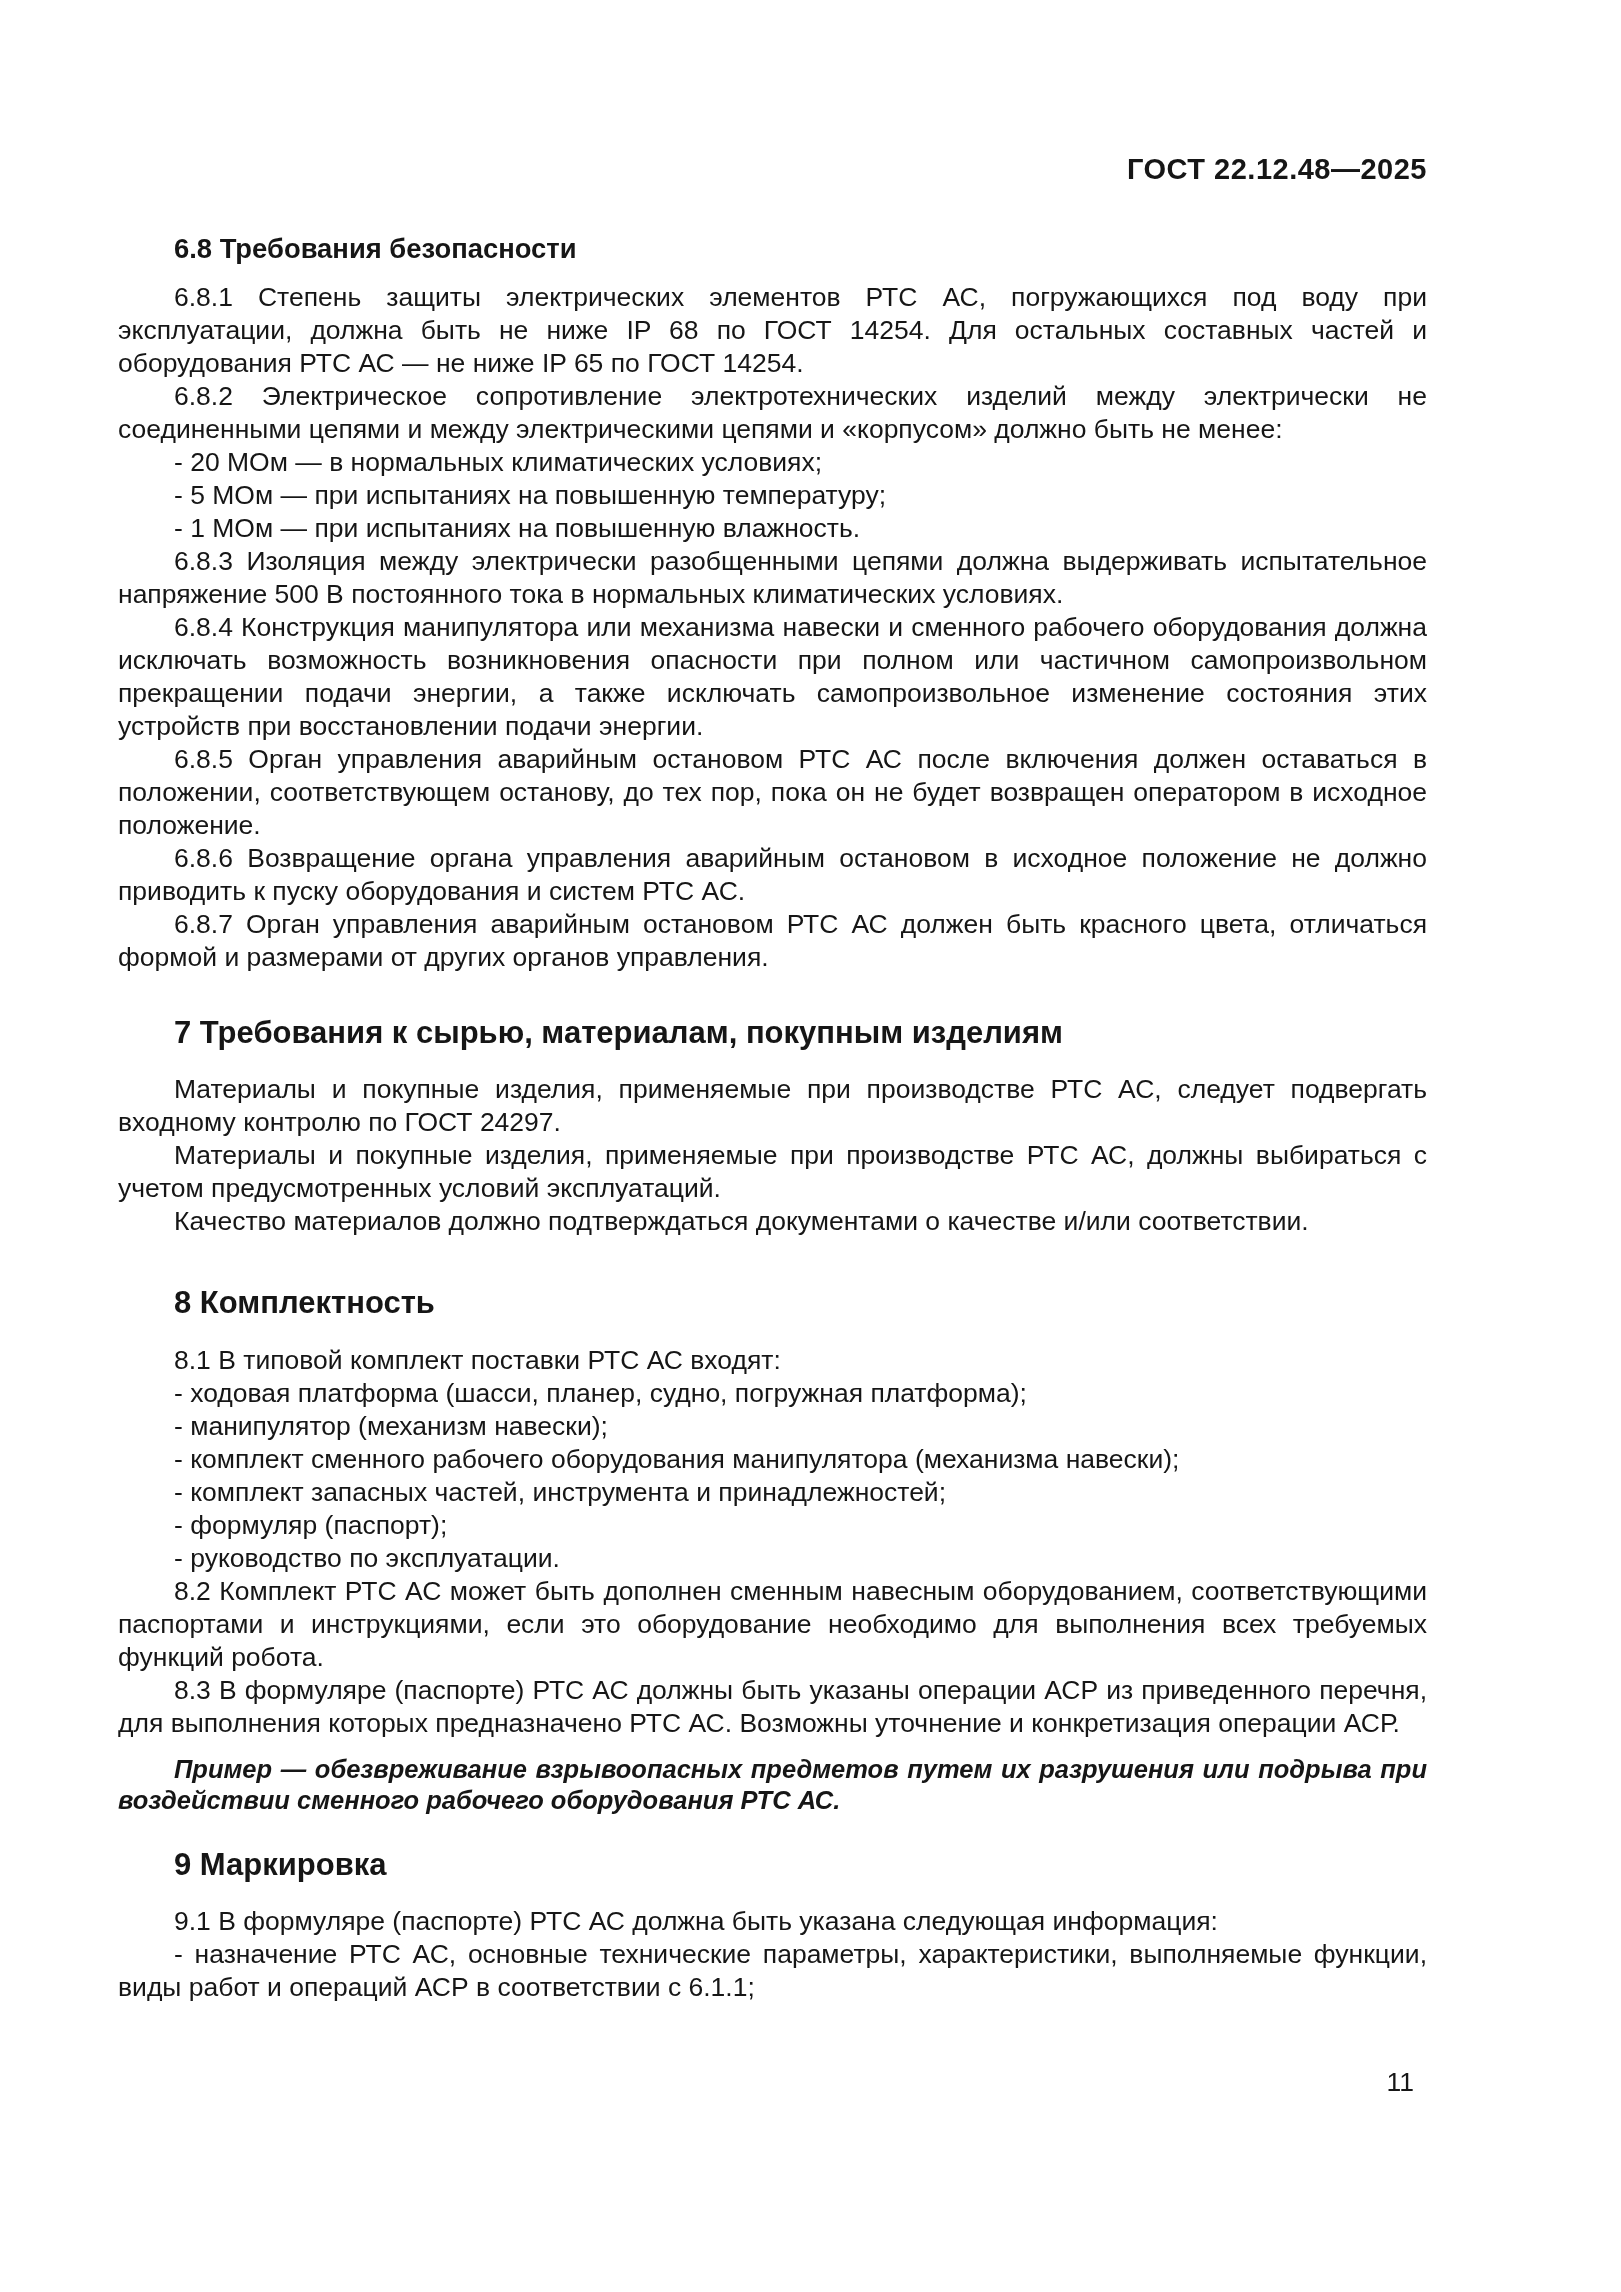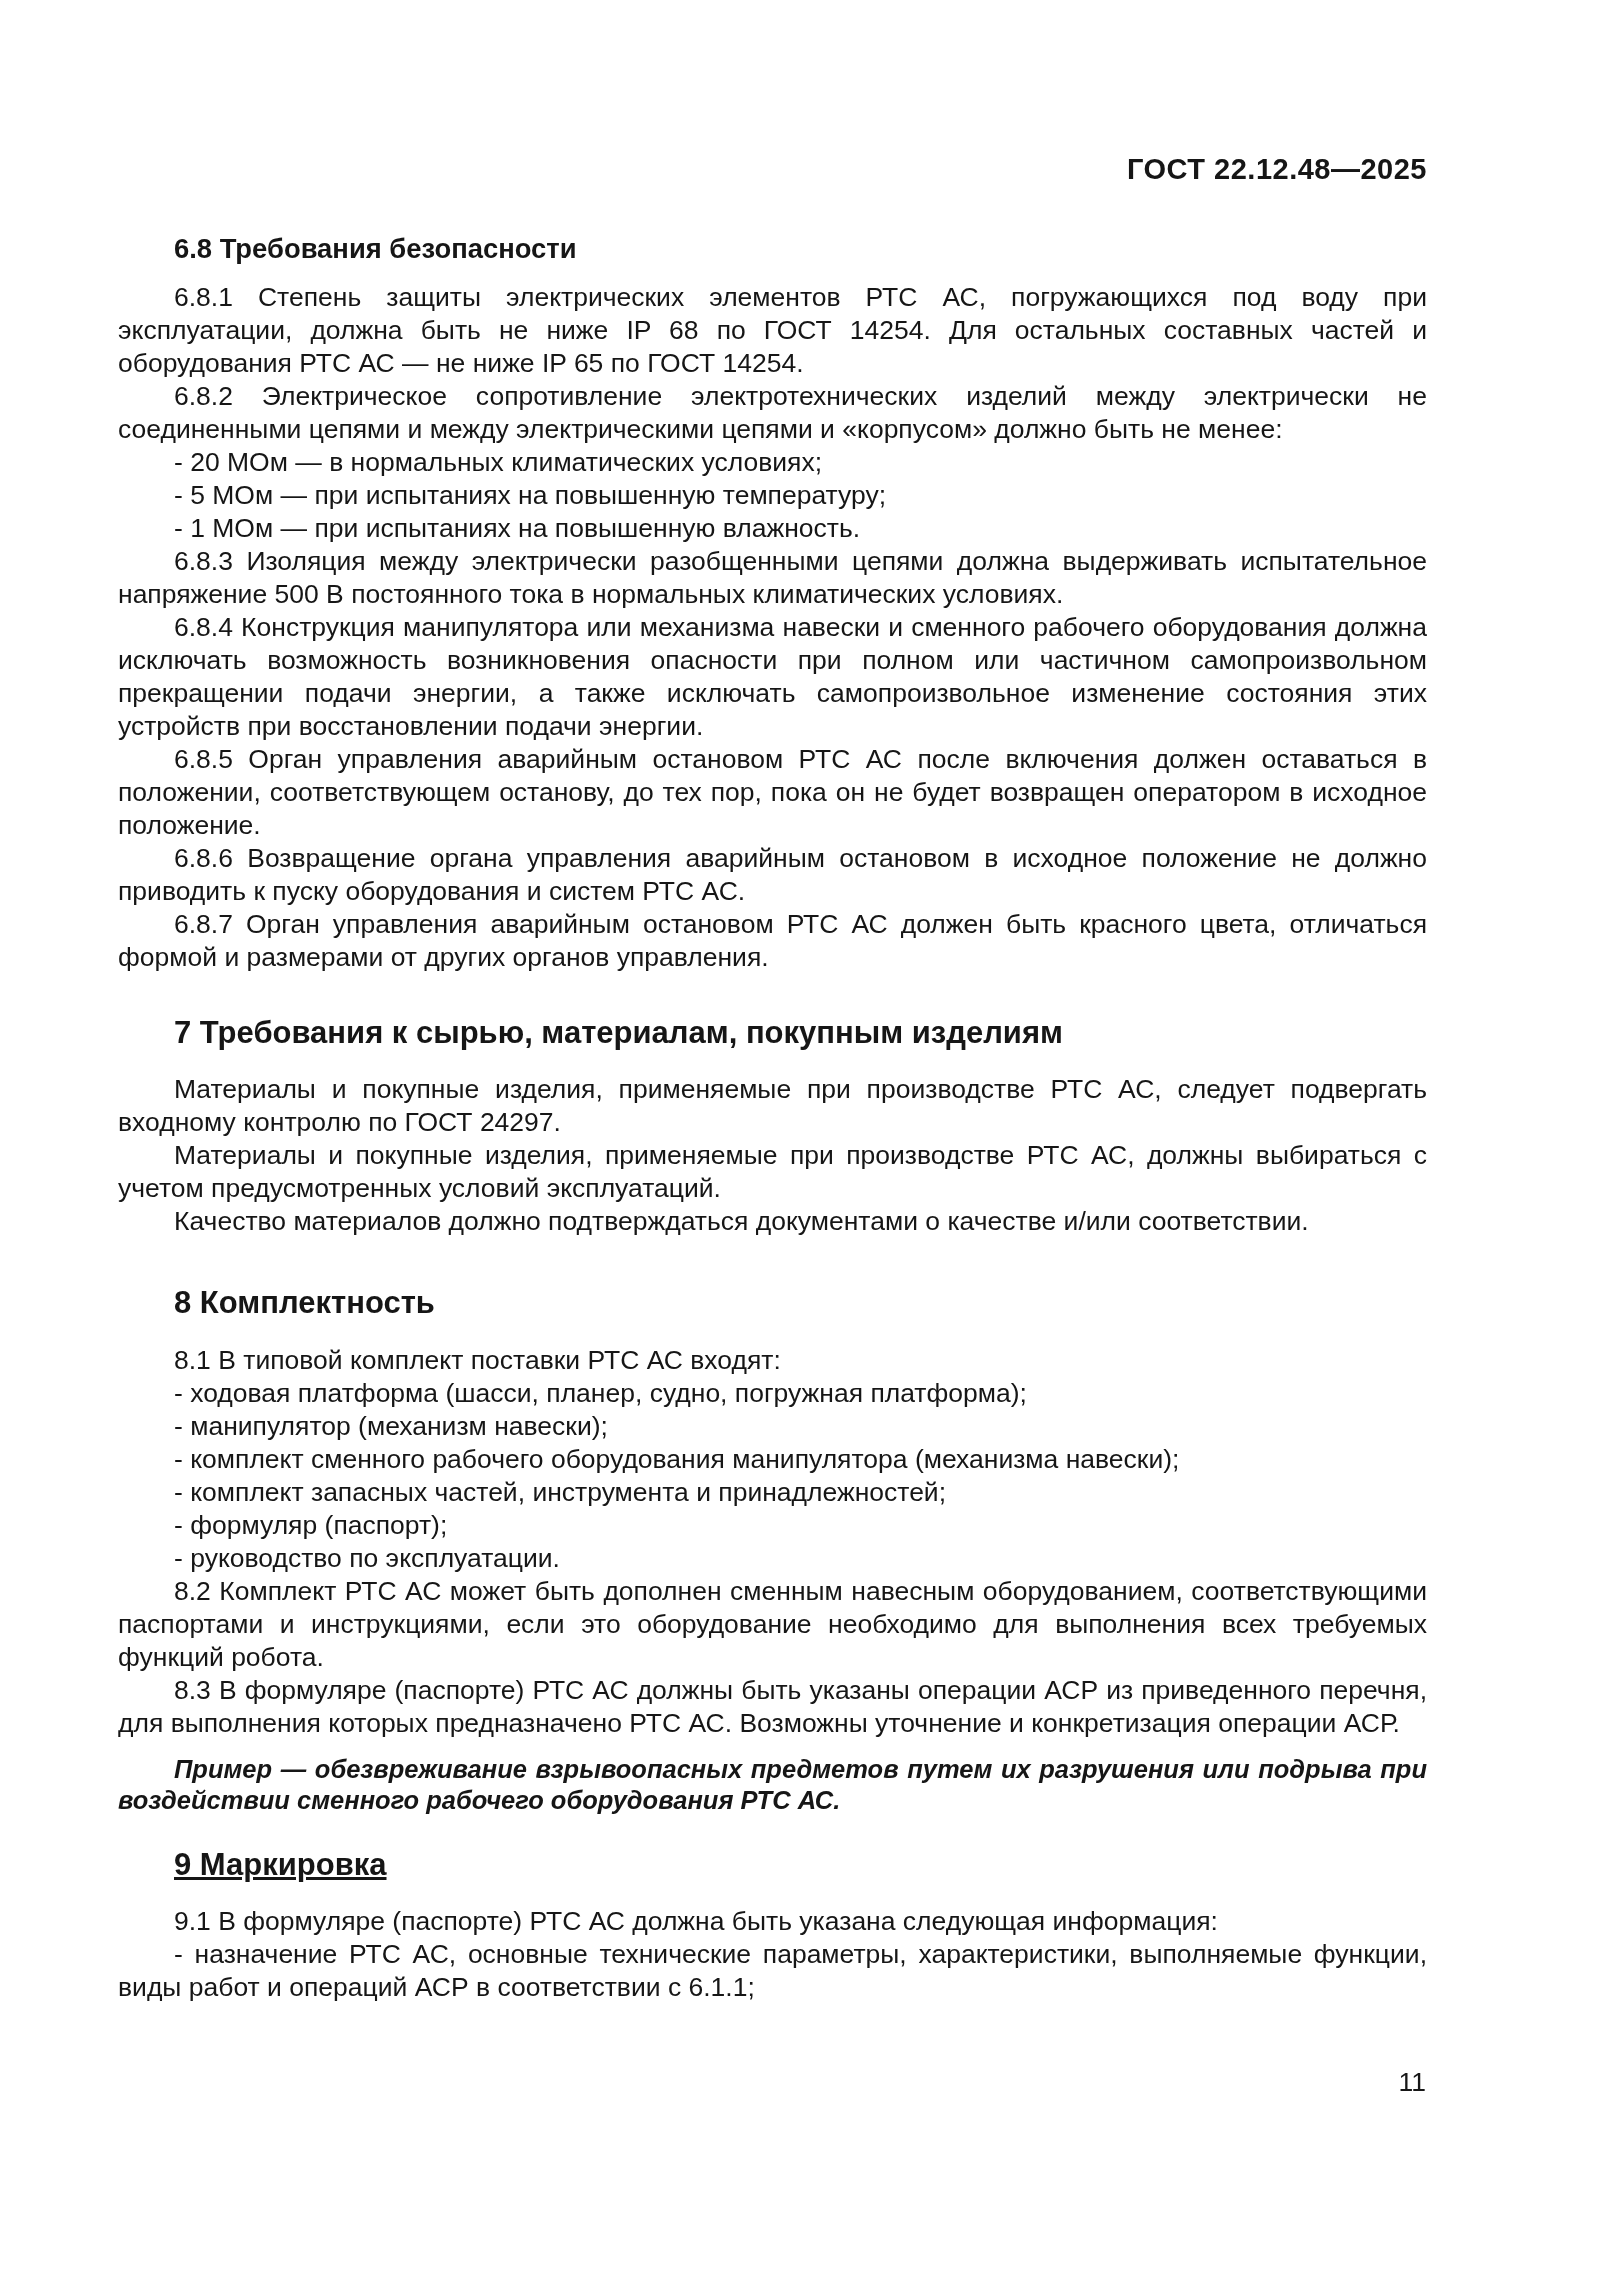--- a/index.html
+++ b/index.html
@@ -37,21 +37,21 @@
     text-indent: 56px;
   }
   .big-heading {
     font-weight: bold;
     font-size: 31px;
     line-height: 39px;
     margin: 39px 0 21.6px 0;
     text-indent: 56px;
   }
   .big-heading.mt-xl { margin-top: 45px; }
-  .big-heading.mt-md { margin-top: 29px; text-decoration: underline; }
+  .big-heading.mt-md { margin-top: 29px; }
   p.body-par {
     margin: 0;
     font-size: 26.5px;
     line-height: 33px;
     text-align: justify;
     text-indent: 56px;
   }
   p.body-par.first-after-sub {
     margin-top: 15.7px;
   }
@@ -60,21 +60,21 @@
     font-size: 25.5px;
     line-height: 31px;
     font-weight: bold;
     font-style: italic;
     text-align: justify;
     text-indent: 56px;
   }
   .page-number {
     position: absolute;
     top: 2066px;
-    right: 195px;
+    right: 207px;
     font-size: 26.5px;
     line-height: 32px;
   }
 </style>
 </head>
 <body>
 
 <div class="page">
   <div class="content">
 

